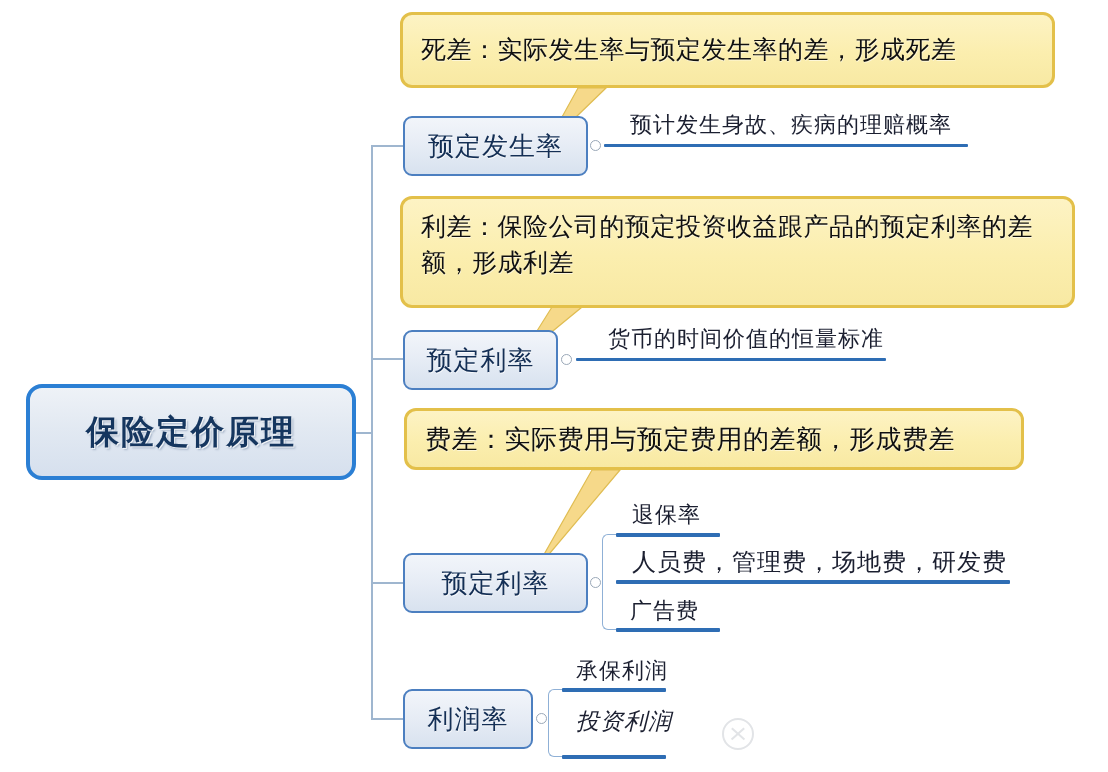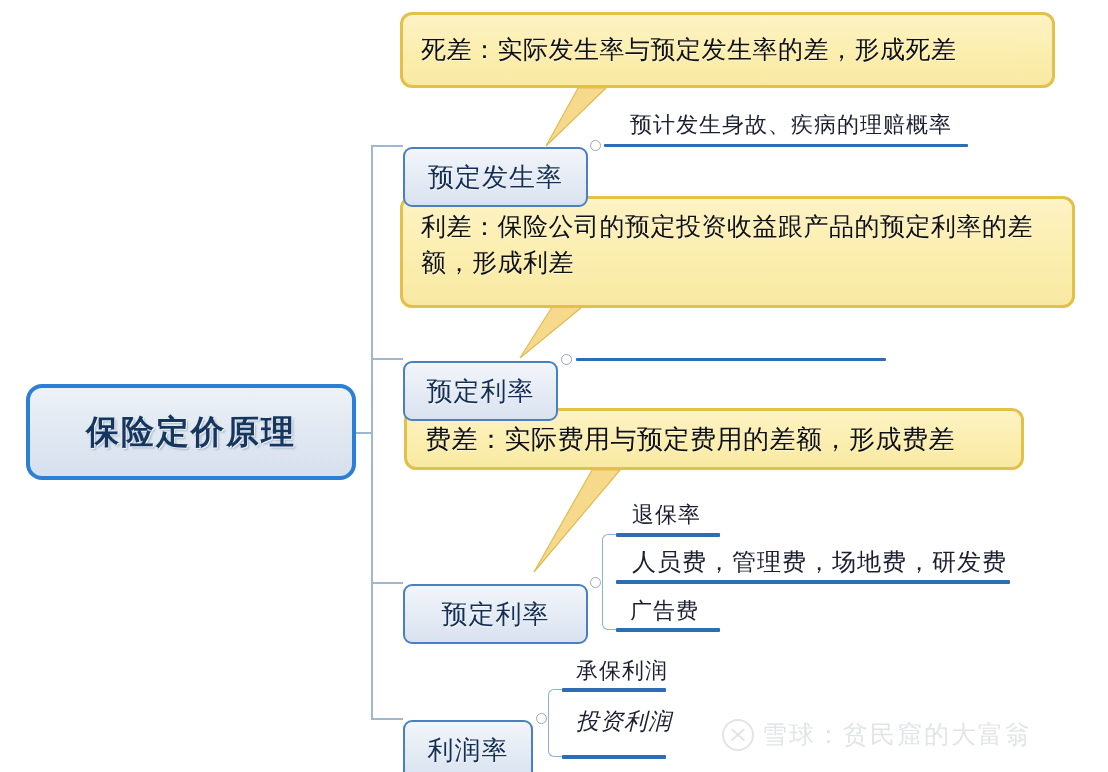--- a/index.html
+++ b/index.html
@@ -30,21 +30,20 @@
   .sub-node{
     position:absolute;
     box-sizing:border-box;
     border:2px solid #4c7fc0;
     border-radius:9px;
     background:linear-gradient(180deg,#f2f5fa 0%,#e6ecf5 50%,#d8e2ef 100%);
     display:flex;align-items:center;justify-content:center;
     color:#142f55;
     text-shadow:0.5px 0.5px 0 rgba(255,255,255,.8);
     letter-spacing:1px;
-    margin-top:31px;
   }
 
   
   .callout{
     position:absolute;
     box-sizing:border-box;
     border:3px solid #e3c04a;
     border-radius:12px;
     background:linear-gradient(180deg,#fdf3c4 0%,#fbeeae 55%,#f8e9a3 100%);
     color:#101010;
@@ -148,20 +147,23 @@
   <div class="underline" style="left:604px;top:144px;width:364px;height:3px;"></div>
   <div class="branch-label" style="left:630px;top:110px;font-size:22px;">
     <span>预计发生身故、疾病的理赔概率</span>
   </div>
 
   <div class="sub-node" style="left:403px;top:330px;width:155px;height:60px;font-size:26px;">
     <span>预定利率</span>
   </div>
   <div class="ring" style="left:561px;top:354px;width:11px;height:11px;"></div>
   <div class="underline" style="left:576px;top:358px;width:310px;height:3px;"></div>
+  <div class="branch-label" style="left:608px;top:324px;font-size:22px;">
+    <span>货币的时间价值的恒量标准</span>
+  </div>
 
   <div class="sub-node" style="left:403px;top:553px;width:185px;height:60px;font-size:26px;">
     <span>预定利率</span>
   </div>
   <div class="ring" style="left:590px;top:577px;width:11px;height:11px;"></div>
 
   <div class="bracket" style="left:602px;top:534px;width:16px;height:96px;"></div>
 
   <div class="underline" style="left:616px;top:533px;width:104px;height:3.5px;"></div>
   <div class="underline" style="left:616px;top:580px;width:394px;height:3.5px;"></div>
@@ -185,16 +187,15 @@
   <div class="underline" style="left:562px;top:755px;width:104px;height:3.5px;"></div>
   <div class="branch-label" style="left:576px;top:656px;font-size:22px;">
     <span>承保利润</span>
   </div>
   <div class="branch-label" style="left:576px;top:706px;font-size:23px;font-style:italic;">
     <span>投资利润</span>
   </div>
 
   <div class="watermark" style="left:722px;top:718px;font-size:25px;">
     <span class="wm-logo"></span>
-    <span>雪球：贫民窟的大富翁</span>
   </div>
 
 </div>
 
 </body></html>

